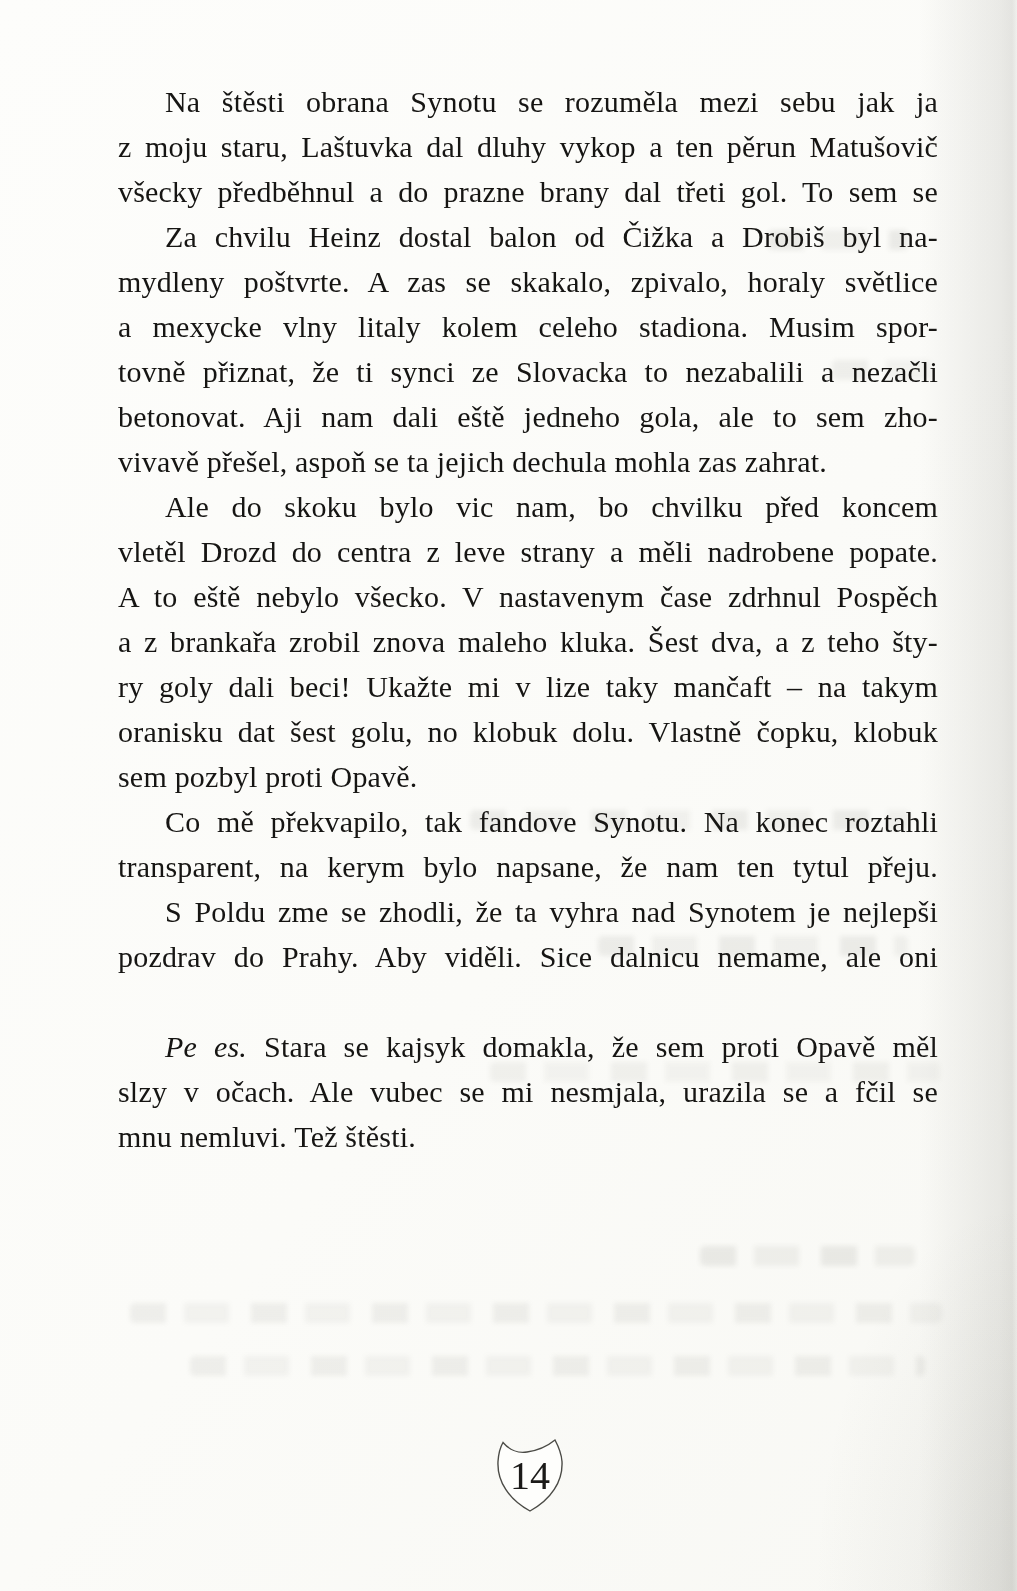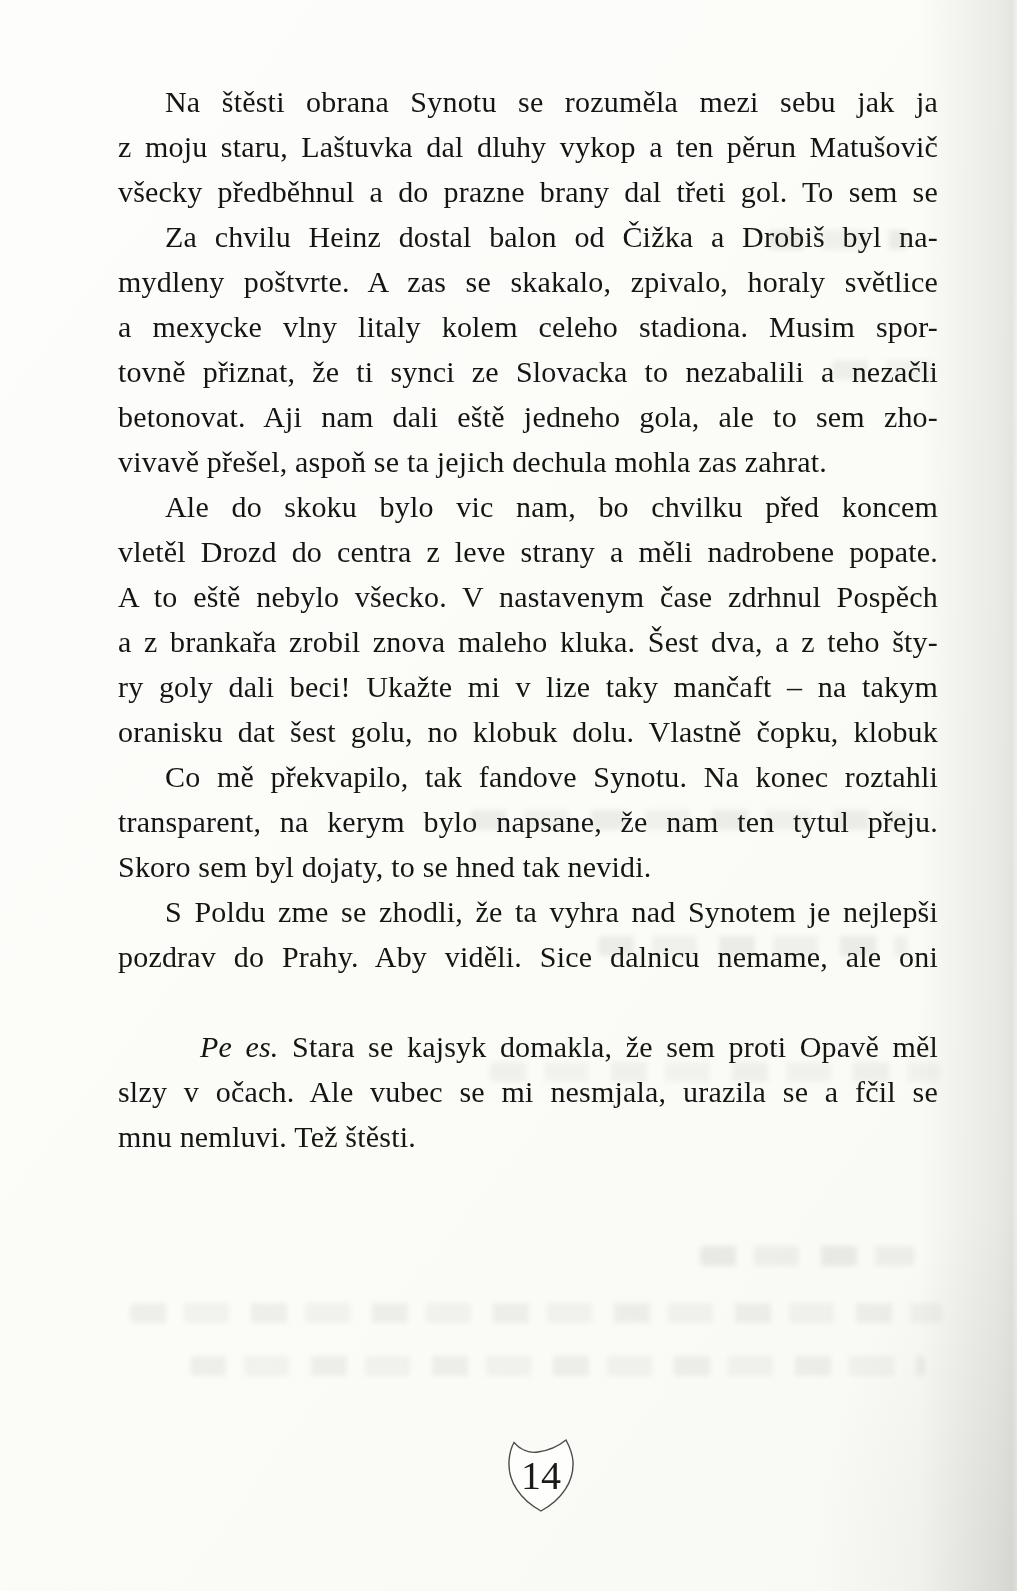--- a/index.html
+++ b/index.html
@@ -52,24 +52,24 @@
 
   .text-block {
     position:absolute; left:118px; top:79px; width:820px;
     font-size:30px; line-height:45px;
     letter-spacing:0.2px;
   }
   .para { margin:0; }
   .para.space-before { margin-top:45px; }
   .para .line:first-child { text-indent:47px; }
   .line.just { text-align:justify; text-align-last:justify; }
-  .line i { font-style:italic;margin-left:35px; }
+  .line i { font-style:italic; }
 
   .page-number-shield {
-    position:absolute; left:502px; top:1433px; width:78px; height:83px;
+    position:absolute; left:491px; top:1433px; width:78px; height:83px;
   }
   .page-number-shield svg { display:block; width:78px; height:83px; }
   .page-number-shield text {
     font-family:"Liberation Serif","DejaVu Serif",serif;
     fill:#1b1a18;
   }
 </style>
 </head>
 <body>
 
@@ -98,25 +98,25 @@
         <div class="line just">betonovat. Aji nam dali eště jedneho gola, ale to sem zho-</div>
         <div class="line">vivavě přešel, aspoň se ta jejich dechula mohla zas zahrat.</div>
       </div>
       <div class="para">
         <div class="line just">Ale do skoku bylo vic nam, bo chvilku před koncem</div>
         <div class="line just">vletěl Drozd do centra z leve strany a měli nadrobene popate.</div>
         <div class="line just">A to eště nebylo všecko. V nastavenym čase zdrhnul Pospěch</div>
         <div class="line just">a z brankařa zrobil znova maleho kluka. Šest dva, a z teho šty-</div>
         <div class="line just">ry goly dali beci! Ukažte mi v lize taky mančaft – na takym</div>
         <div class="line just">oranisku dat šest golu, no klobuk dolu. Vlastně čopku, klobuk</div>
+        <div class="line">sem pozbyl proti Opavě.</div>
       </div>
       <div class="para">
         <div class="line just">Co mě překvapilo, tak fandove Synotu. Na konec roztahli</div>
         <div class="line just">transparent, na kerym bylo napsane, že nam ten tytul přeju.</div>
-        <div class="line">Skoro sem byl dojaty, to se hned tak nevidi.</div>
       </div>
       <div class="para">
         <div class="line just">S Poldu zme se zhodli, že ta vyhra nad Synotem je nejlepši</div>
         <div class="line just">pozdrav do Prahy. Aby viděli. Sice dalnicu nemame, ale oni</div>
       </div>
       <div class="para space-before">
         <div class="line just"><i>Pe es.</i> Stara se kajsyk domakla, že sem proti Opavě měl</div>
         <div class="line just">slzy v očach. Ale vubec se mi nesmjala, urazila se a fčil se</div>
         <div class="line">mnu nemluvi. Tež štěsti.</div>
       </div>

